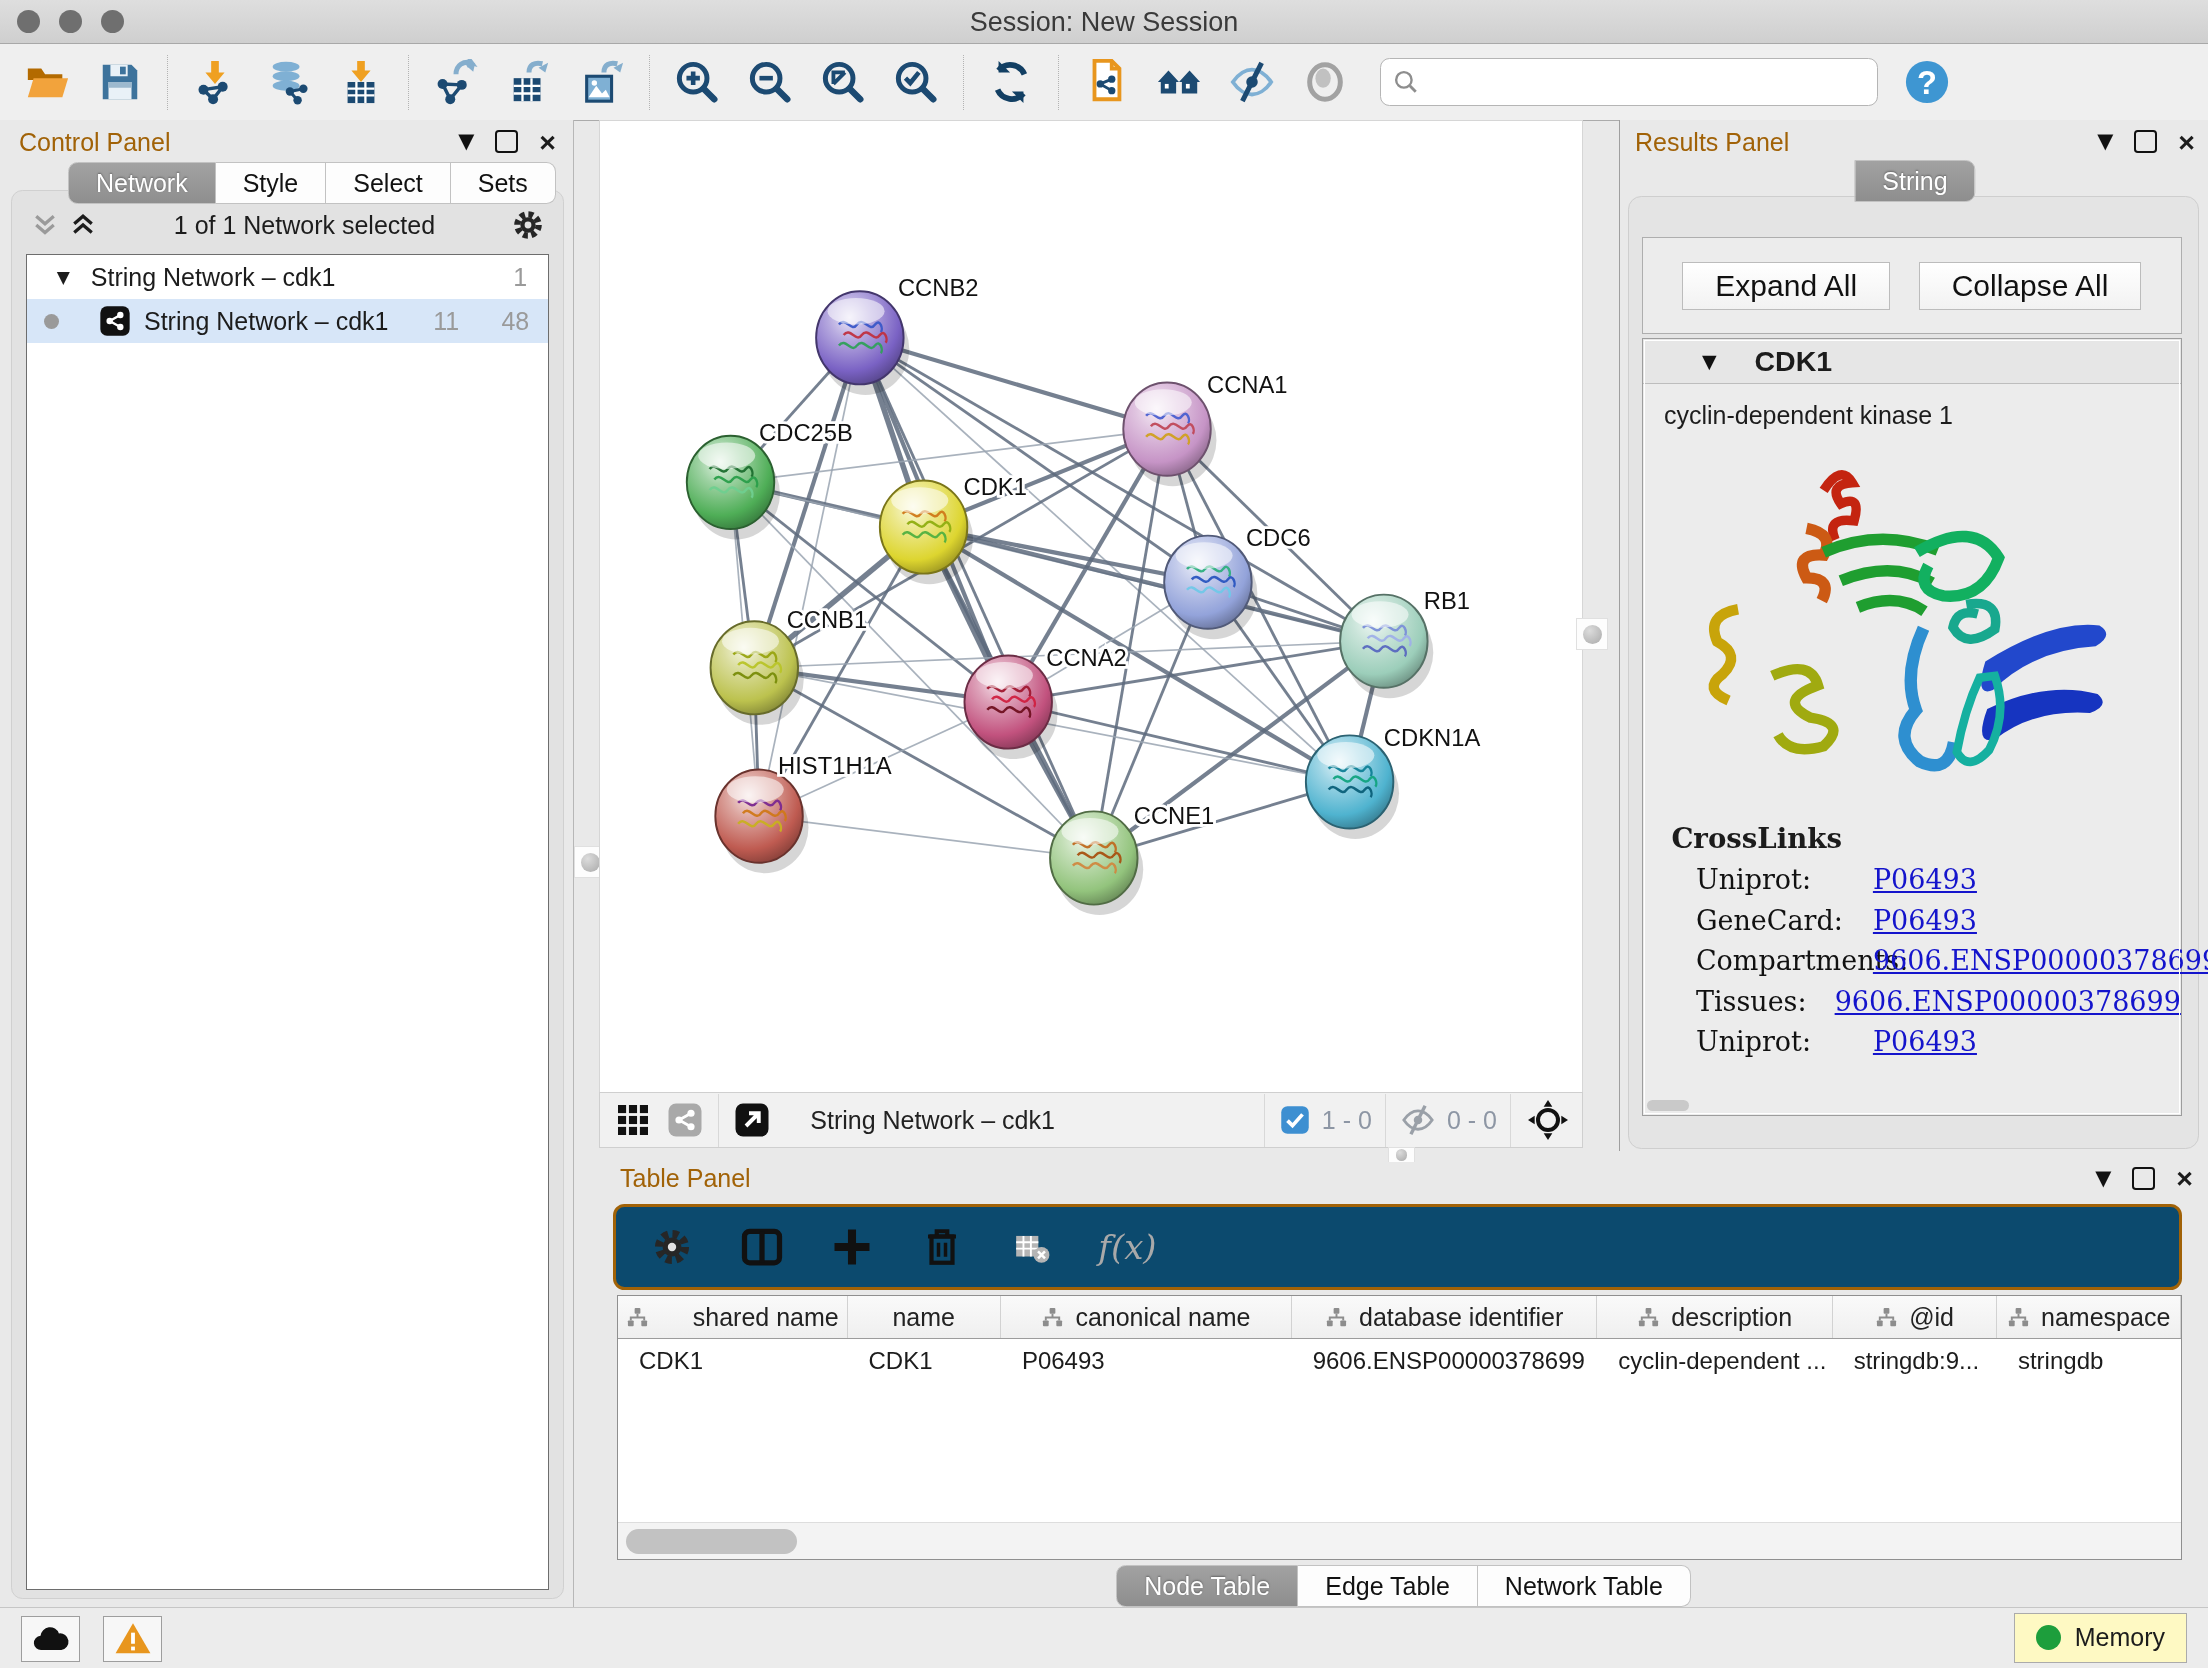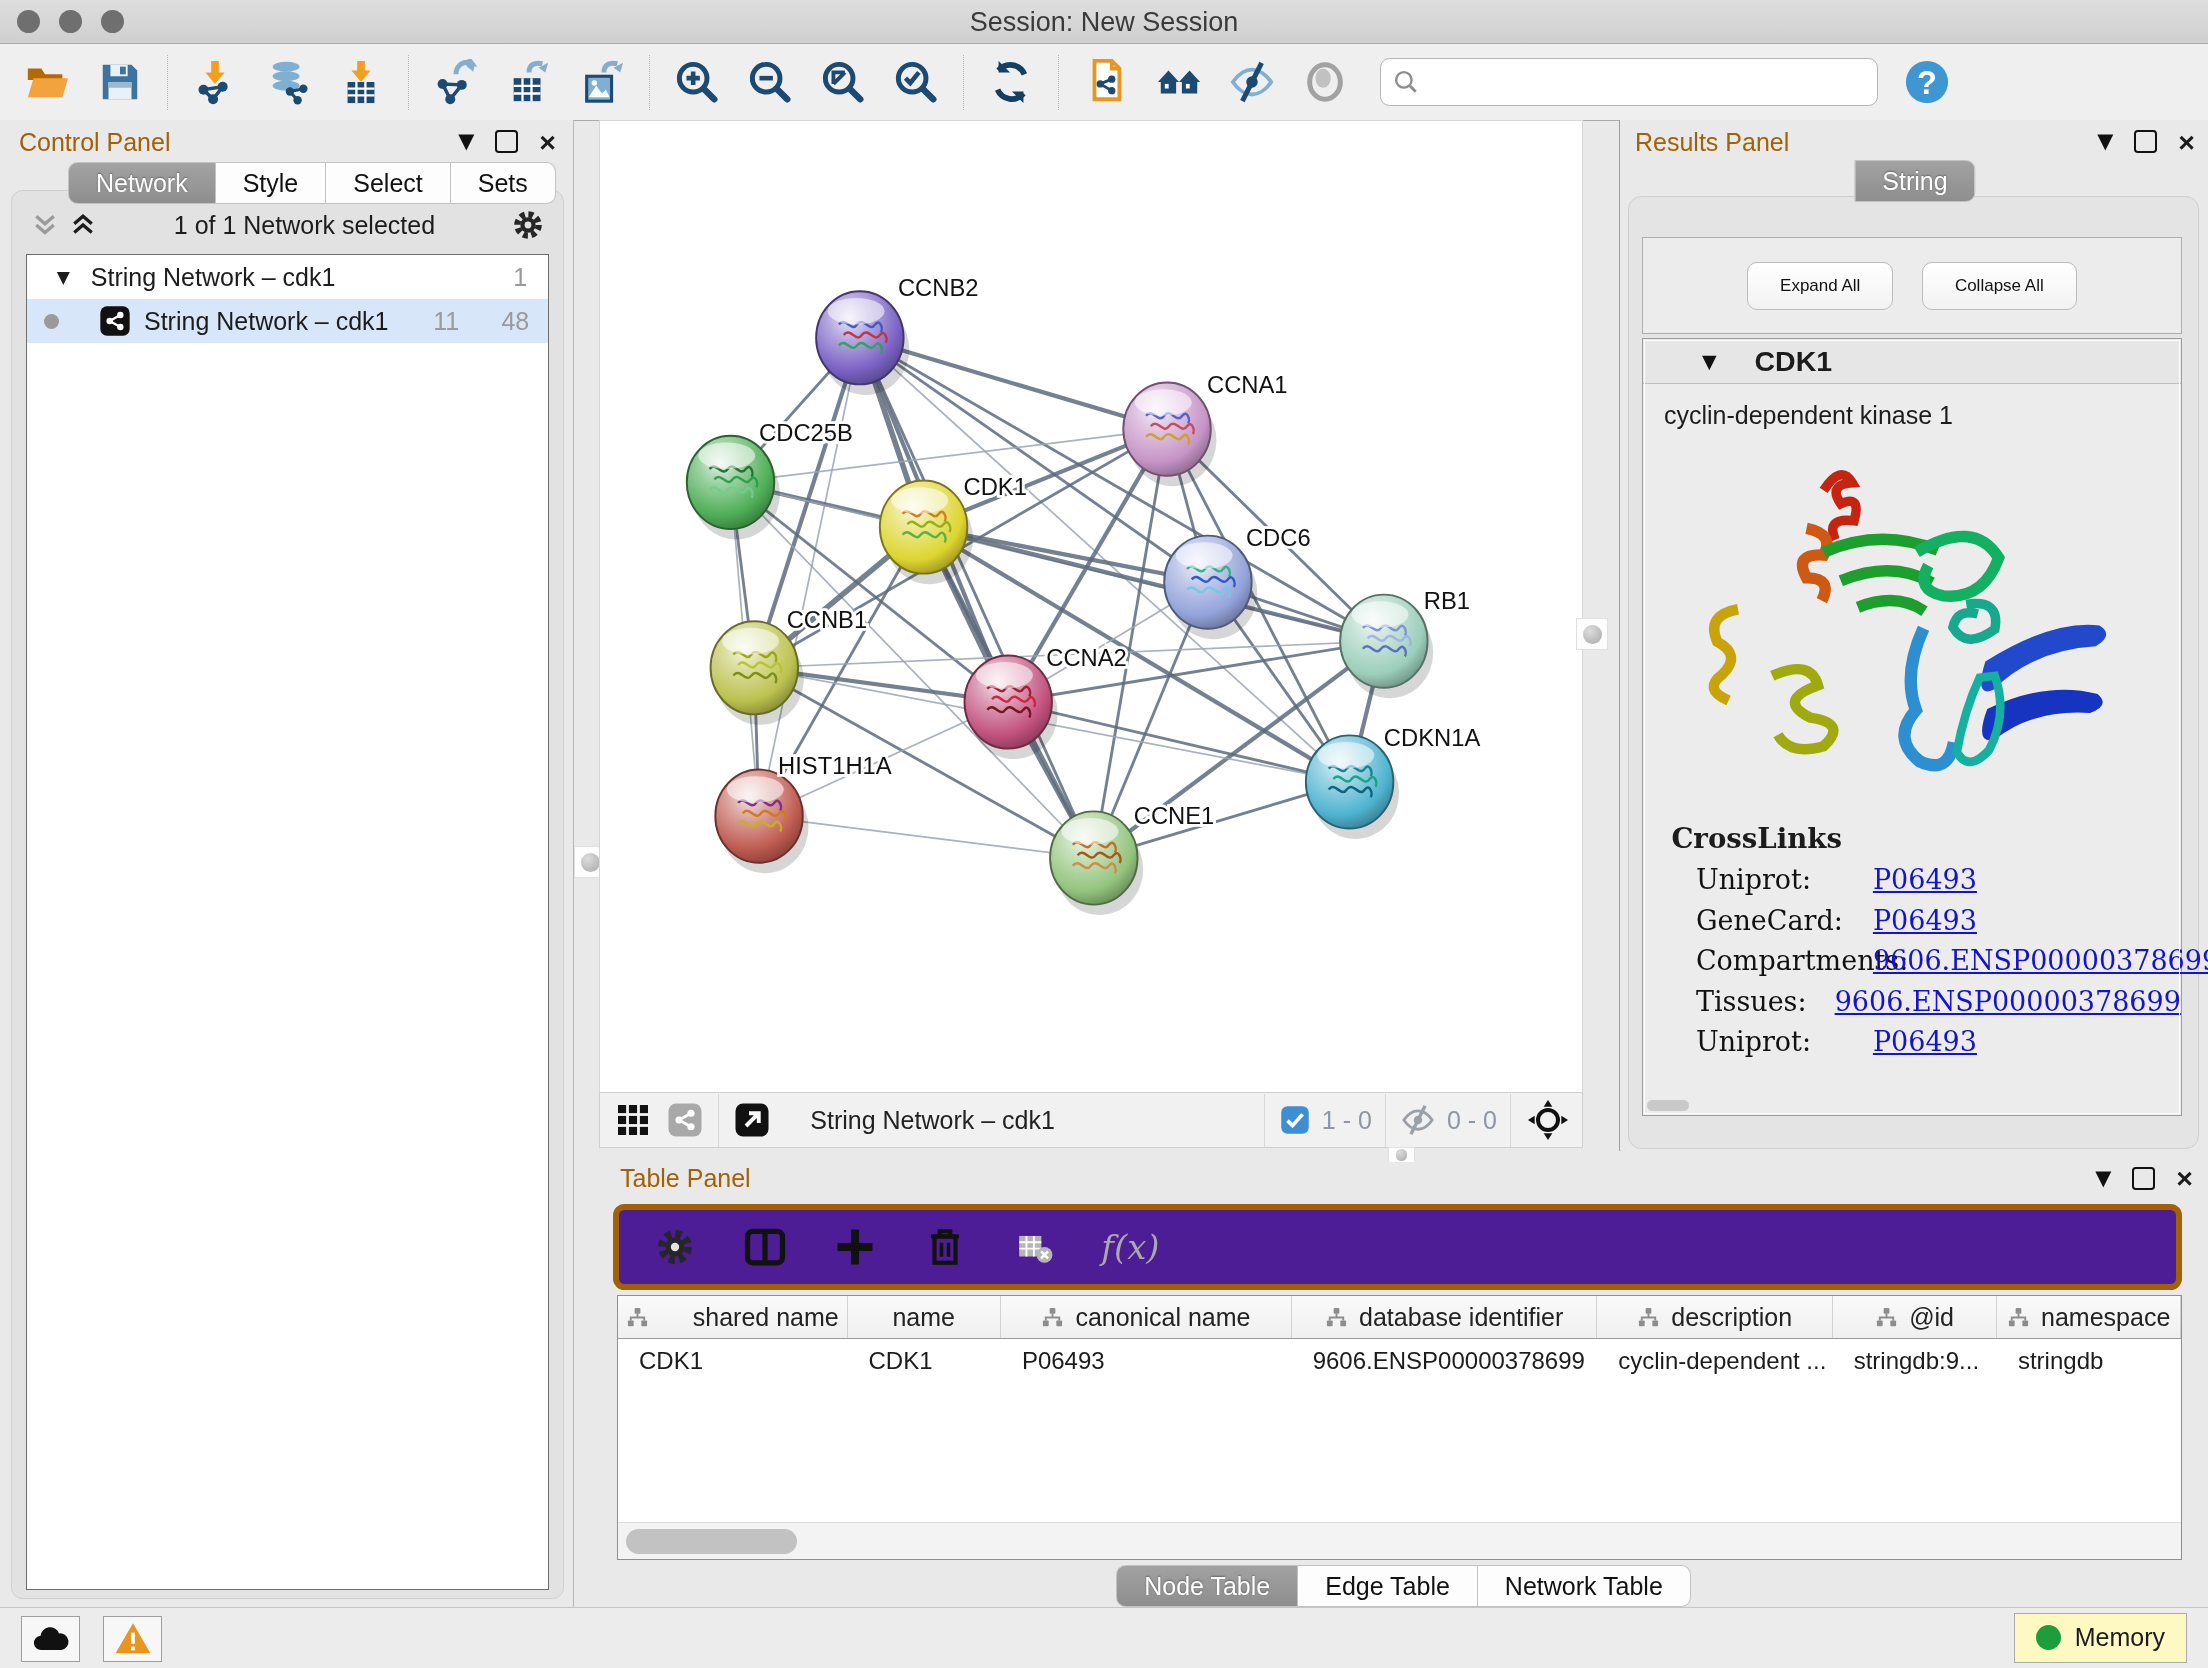--- a/index.html
+++ b/index.html
@@ -53,37 +53,37 @@
   .handle{position:absolute;width:30px;height:30px;background:#fdfdfd;border:1px solid #e0e0e0;
     display:flex;align-items:center;justify-content:center;cursor:pointer;}
   .handle i{width:19px;height:19px;border-radius:50%;background:radial-gradient(circle at 35% 30%,#dcdcdc,#a9a9a9);display:block;}
   
   .results-panel{left:1619px;top:120px;width:590px;height:1031px;background:#e9e9e9;border-left:1px solid #9f9f9f;}
   .rp-outer{position:absolute;left:7.6px;top:76px;width:569px;height:951px;background:#e4e4e4;
     border:1px solid #cecece;border-radius:13.3px;}
   .rp-tab{position:absolute;top:40px;left:50%;transform:translateX(-50%);z-index:3;}
   .rp-expandbox{position:absolute;left:13.3px;top:40px;width:538px;height:95px;background:#ececec;
     border:1px solid #aeaeae;display:flex;align-items:center;justify-content:center;gap:28.5px;}
-  .btn{background:linear-gradient(#ffffff,#f2f2f2);border:1px solid #bcbcbc;border-radius:10px;
-    font-size:17px;height:46px;padding:0 32px;display:flex;align-items:center;cursor:pointer;color:#111;}
+  .btn{background:linear-gradient(#ffffff,#f2f2f2);border:1px solid #bcbcbc;border-radius:0;
+    font-size:30px;height:46px;padding:0 32px;display:flex;align-items:center;cursor:pointer;color:#111;}
   .rp-content{position:absolute;left:13.3px;top:141px;width:538px;height:776px;background:#ececec;
     border:1.9px solid #9d9d9d;outline:1px solid #fff;outline-offset:-3.8px;}
   .rp-gene-head{height:44px;background:#e6e6e6;border-bottom:1px solid #bdbdbd;
     display:flex;align-items:center;}
   .rp-gene{font-size:28.5px;font-weight:bold;}
   .rp-desc{font-size:25px;margin:17px 0 0 21px;}
   .serif{font-family:"DejaVu Serif","Liberation Serif",serif;}
   .xl-title{font-size:27.6px;font-weight:bold;margin:13.3px 0 5.7px 28.5px;}
   .xl-row{display:flex;font-size:27px;margin:9.5px 0 0 53px;}
   .xl-label{width:177px;color:#111;}
   .xl-link{color:#1414cc;text-decoration:underline;cursor:pointer;}
   
   .table-panel{left:599px;top:1162px;width:1609px;height:445px;background:#e9e9e9;}
-  .tp-toolbar{position:absolute;left:14.3px;top:42px;width:1569px;height:86px;background:#4c1d95;
-    border-radius:11.4px;border:6px solid #a16207;display:flex;align-items:center;gap:42px;padding-left:32px;box-sizing:border-box;}
+  .tp-toolbar{position:absolute;left:14.3px;top:42px;width:1569px;height:86px;background:#0c4a6e;
+    border-radius:11.4px;border:3px solid #a16207;display:flex;align-items:center;gap:42px;padding-left:32px;box-sizing:border-box;}
   .tp-toolbar .tbtn svg{width:42px;height:42px;}
   .fx{font-family:"DejaVu Serif",serif;font-style:italic;font-size:34px;color:#a9a9a9;}
   .tbl{position:absolute;left:18px;top:133px;width:1563px;height:263px;background:#fff;
     border:1px solid #8f8f8f;overflow:hidden;}
   .tbl-head{display:flex;height:42px;background:linear-gradient(#fafafa,#efefef);border-bottom:1px solid #9c9c9c;}
   .th{display:flex;align-items:center;justify-content:center;gap:11.4px;font-size:25px;color:#222;
     border-right:1px solid #d2d2d2;box-sizing:border-box;overflow:hidden;white-space:nowrap;}
   .tbl-row{display:flex;height:44px;}
   .td{font-size:24px;display:flex;align-items:center;padding-left:21px;box-sizing:border-box;
     overflow:hidden;white-space:nowrap;}

